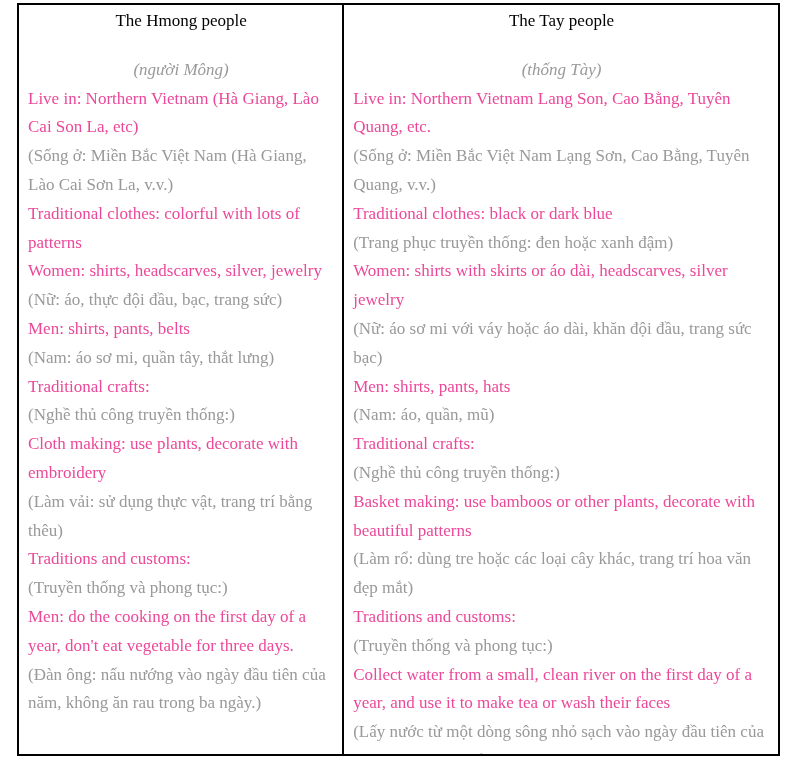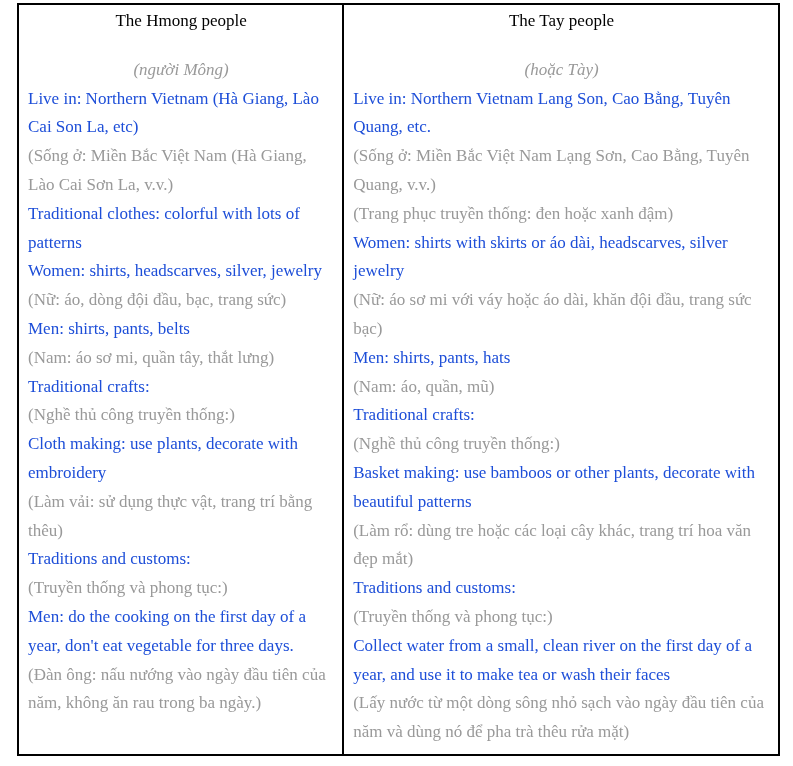--- a/index.html
+++ b/index.html
@@ -45,60 +45,61 @@
     text-align: center;
   }
   .col-subtitle {
     text-align: center;
     font-style: italic;
     color: #999999;
     margin-top: 20px;
   }
   .para-en {
     margin: 0;
-    color: #1d4ed8;
+    color: #ec4899;
   }
   .para-vi {
     margin: 0;
     color: #999999;
   }
 </style>
 </head>
 <body>
 
 <div class="page">
   <div class="doc-table">
 
     <div class="cell cell-left">
       <div class="col-title">The Hmong people</div>
       <div class="col-subtitle">(người Mông)</div>
 
       <p class="para-en">Live in: Northern Vietnam (Hà Giang, Lào Cai Son La, etc)</p>
       <p class="para-vi">(Sống ở: Miền Bắc Việt Nam (Hà Giang, Lào Cai Sơn La, v.v.)</p>
       <p class="para-en">Traditional clothes: colorful with lots of patterns</p>
       <p class="para-en">Women: shirts, headscarves, silver, jewelry</p>
-      <p class="para-vi">(Nữ: áo, dòng đội đầu, bạc, trang sức)</p>
+      <p class="para-vi">(Nữ: áo, thực đội đầu, bạc, trang sức)</p>
       <p class="para-en">Men: shirts, pants, belts</p>
       <p class="para-vi">(Nam: áo sơ mi, quần tây, thắt lưng)</p>
       <p class="para-en">Traditional crafts:</p>
       <p class="para-vi">(Nghề thủ công truyền thống:)</p>
       <p class="para-en">Cloth making: use plants, decorate with embroidery</p>
       <p class="para-vi">(Làm vải: sử dụng thực vật, trang trí bằng thêu)</p>
       <p class="para-en">Traditions and customs:</p>
       <p class="para-vi">(Truyền thống và phong tục:)</p>
       <p class="para-en">Men: do the cooking on the first day of a year, don't eat vegetable for three days.</p>
       <p class="para-vi">(Đàn ông: nấu nướng vào ngày đầu tiên của năm, không ăn rau trong ba ngày.)</p>
     </div>
 
     <div class="cell cell-right">
       <div class="col-title">The Tay people</div>
-      <div class="col-subtitle">(hoặc Tày)</div>
+      <div class="col-subtitle">(thống Tày)</div>
 
       <p class="para-en">Live in: Northern Vietnam Lang Son, Cao Bằng, Tuyên Quang, etc.</p>
       <p class="para-vi">(Sống ở: Miền Bắc Việt Nam Lạng Sơn, Cao Bằng, Tuyên Quang, v.v.)</p>
+      <p class="para-en">Traditional clothes: black or dark blue</p>
       <p class="para-vi">(Trang phục truyền thống: đen hoặc xanh đậm)</p>
       <p class="para-en">Women: shirts with skirts or áo dài, headscarves, silver jewelry</p>
       <p class="para-vi">(Nữ: áo sơ mi với váy hoặc áo dài, khăn đội đầu, trang sức bạc)</p>
       <p class="para-en">Men: shirts, pants, hats</p>
       <p class="para-vi">(Nam: áo, quần, mũ)</p>
       <p class="para-en">Traditional crafts:</p>
       <p class="para-vi">(Nghề thủ công truyền thống:)</p>
       <p class="para-en">Basket making: use bamboos or other plants, decorate with beautiful patterns</p>
       <p class="para-vi">(Làm rổ: dùng tre hoặc các loại cây khác, trang trí hoa văn đẹp mắt)</p>
       <p class="para-en">Traditions and customs:</p>

